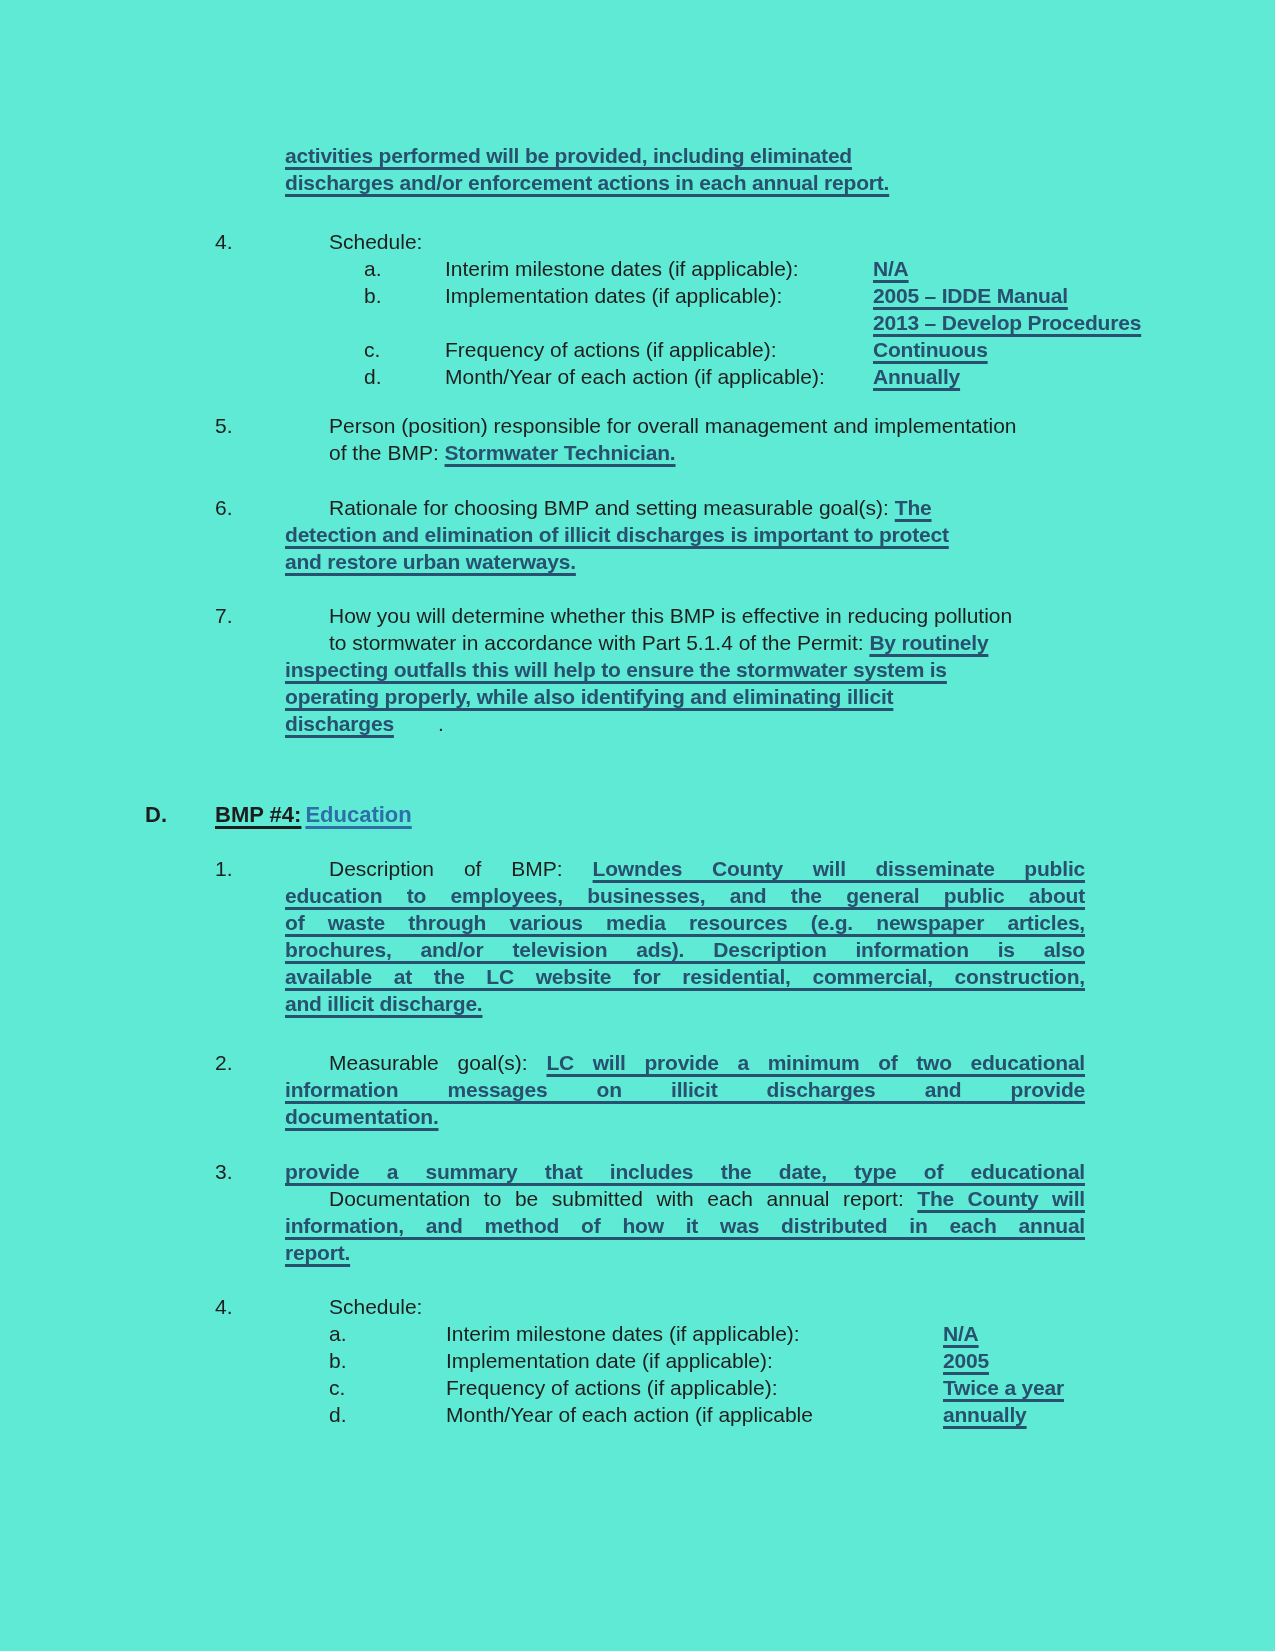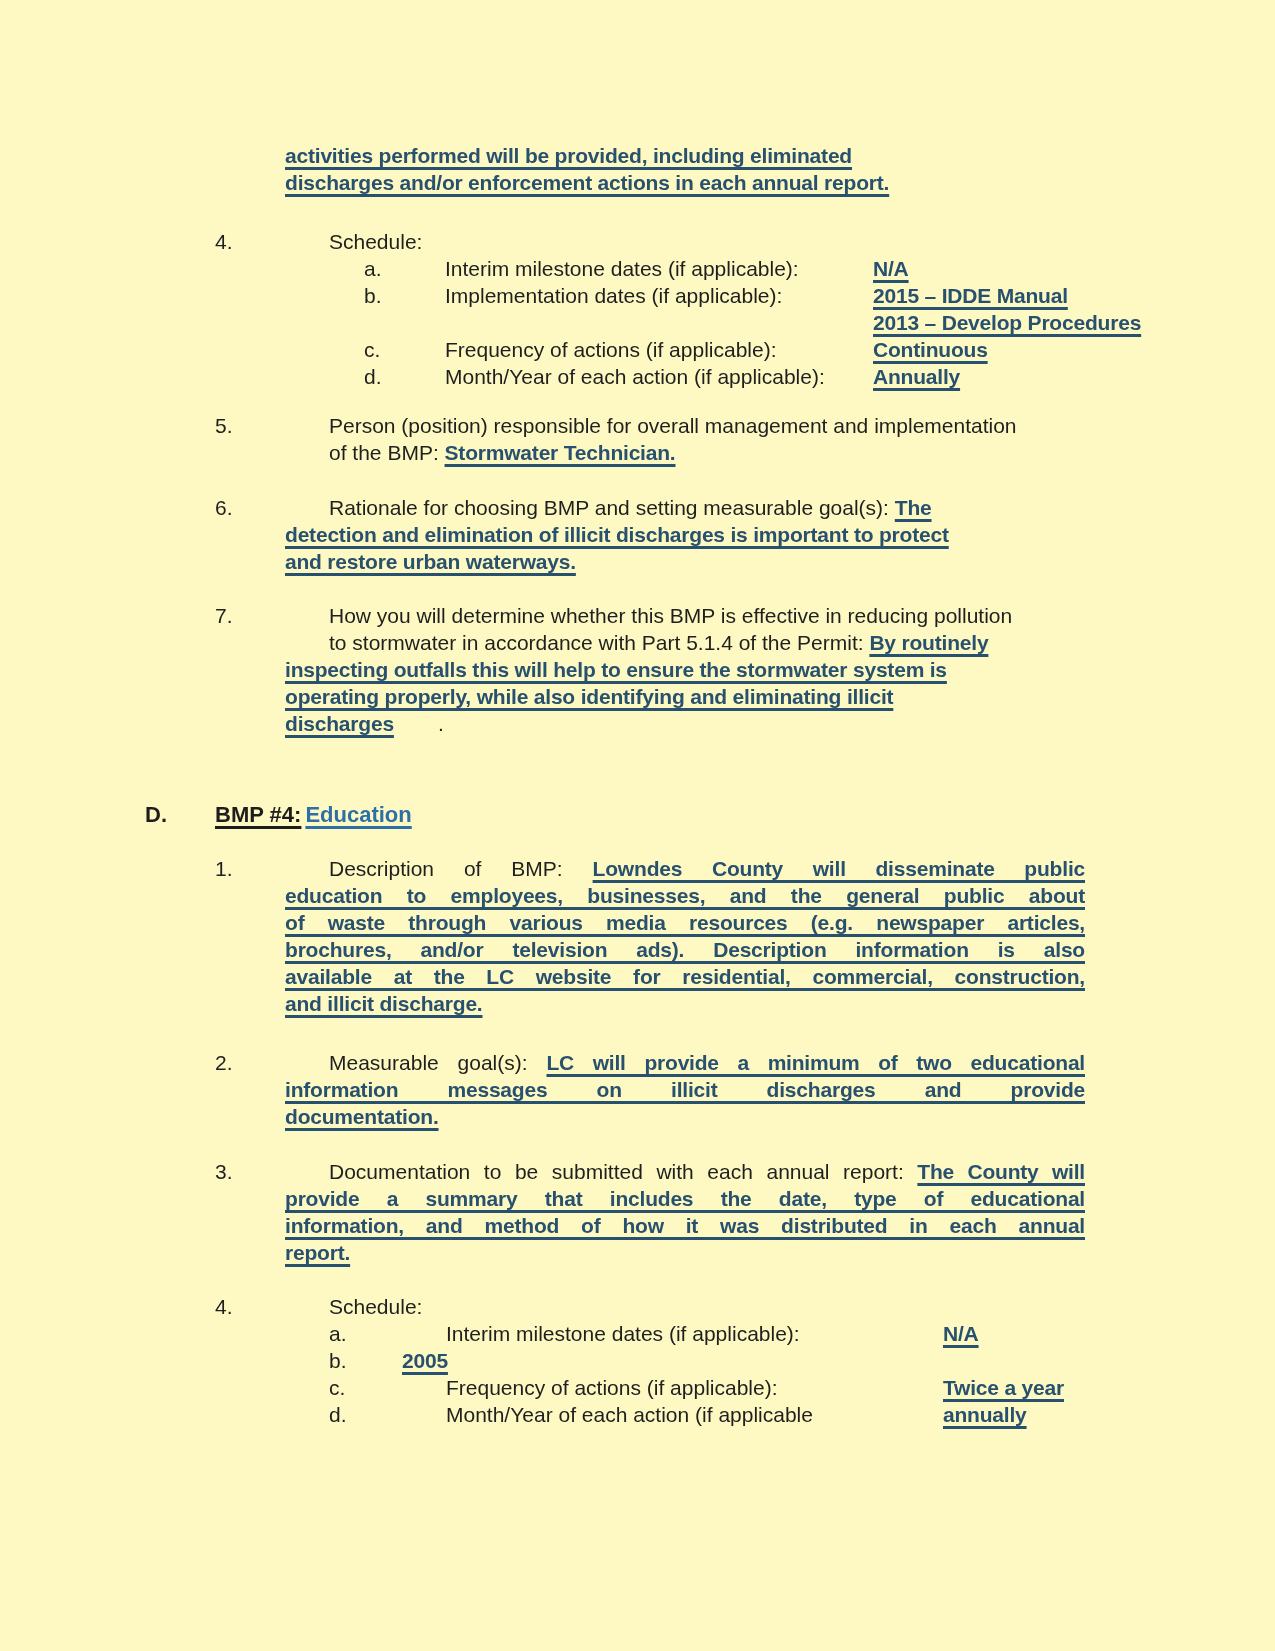--- a/index.html
+++ b/index.html
@@ -1,20 +1,20 @@
 <!DOCTYPE html>
 <html><head>
 <meta charset="utf-8">
 <style>
   html,body{margin:0;padding:0;background:#e8e8e8;}
   .page{
     position:relative;
     width:1275px;height:1651px;
     margin:0 auto;
-    background:#fef9c3;
+    background:#5eead4;
     font-family:"Liberation Sans", sans-serif;
     font-size:21px;
     line-height:27px;
     color:#1f1f1f;
     overflow:hidden;
   }
   .content{padding-top:142px;}
   
   .k{color:#1f1f1f;font-weight:normal;margin-left:44px;}
   .b{
@@ -92,21 +92,21 @@
         <div class="line k">Schedule:</div>
         <div class="srow">
           <div class="slet k">a.</div>
           <div class="slabel k">Interim milestone dates (if applicable):</div>
           <div class="svalue"><span class="b">N/A</span></div>
         </div>
         <div class="srow">
           <div class="slet k">b.</div>
           <div class="slabel k">Implementation dates (if applicable):</div>
           <div class="svalue">
-            <div class="b">2015 – IDDE Manual</div>
+            <div class="b">2005 – IDDE Manual</div>
             <div class="b">2013 – Develop Procedures</div>
           </div>
         </div>
         <div class="srow">
           <div class="slet k">c.</div>
           <div class="slabel k">Frequency of actions (if applicable):</div>
           <div class="svalue"><span class="b">Continuous</span></div>
         </div>
         <div class="srow">
           <div class="slet k">d.</div>
@@ -180,40 +180,41 @@
           <span class="k">Measurable goal(s): </span><span class="b">LC will provide a minimum of two educational</span>
         </div>
         <div class="jline"><span class="b">information messages on illicit discharges and provide</span></div>
         <div class="lline"><span class="b">documentation.</span></div>
       </div>
     </div>
 
     <div class="item mt-d3">
       <div class="num">3.</div>
       <div class="body body-just">
+        <div class="jline"><span class="b">provide a summary that includes the date, type of educational</span></div>
         <div class="jline">
           <span class="k">Documentation to be submitted with each annual report: </span><span class="b">The County will</span>
         </div>
-        <div class="jline"><span class="b">provide a summary that includes the date, type of educational</span></div>
         <div class="jline"><span class="b">information, and method of how it was distributed in each annual</span></div>
         <div class="lline"><span class="b">report.</span></div>
       </div>
     </div>
 
     <div class="item mt-d4">
       <div class="num">4.</div>
       <div class="body s2">
         <div class="line k">Schedule:</div>
         <div class="srow">
           <div class="slet k">a.</div>
           <div class="slabel k">Interim milestone dates (if applicable):</div>
           <div class="svalue"><span class="b">N/A</span></div>
         </div>
         <div class="srow">
           <div class="slet k">b.</div>
+          <div class="slabel k">Implementation date (if applicable):</div>
           <div class="svalue"><span class="b">2005</span></div>
         </div>
         <div class="srow">
           <div class="slet k">c.</div>
           <div class="slabel k">Frequency of actions (if applicable):</div>
           <div class="svalue"><span class="b">Twice a year</span></div>
         </div>
         <div class="srow">
           <div class="slet k">d.</div>
           <div class="slabel k">Month/Year of each action (if applicable</div>

